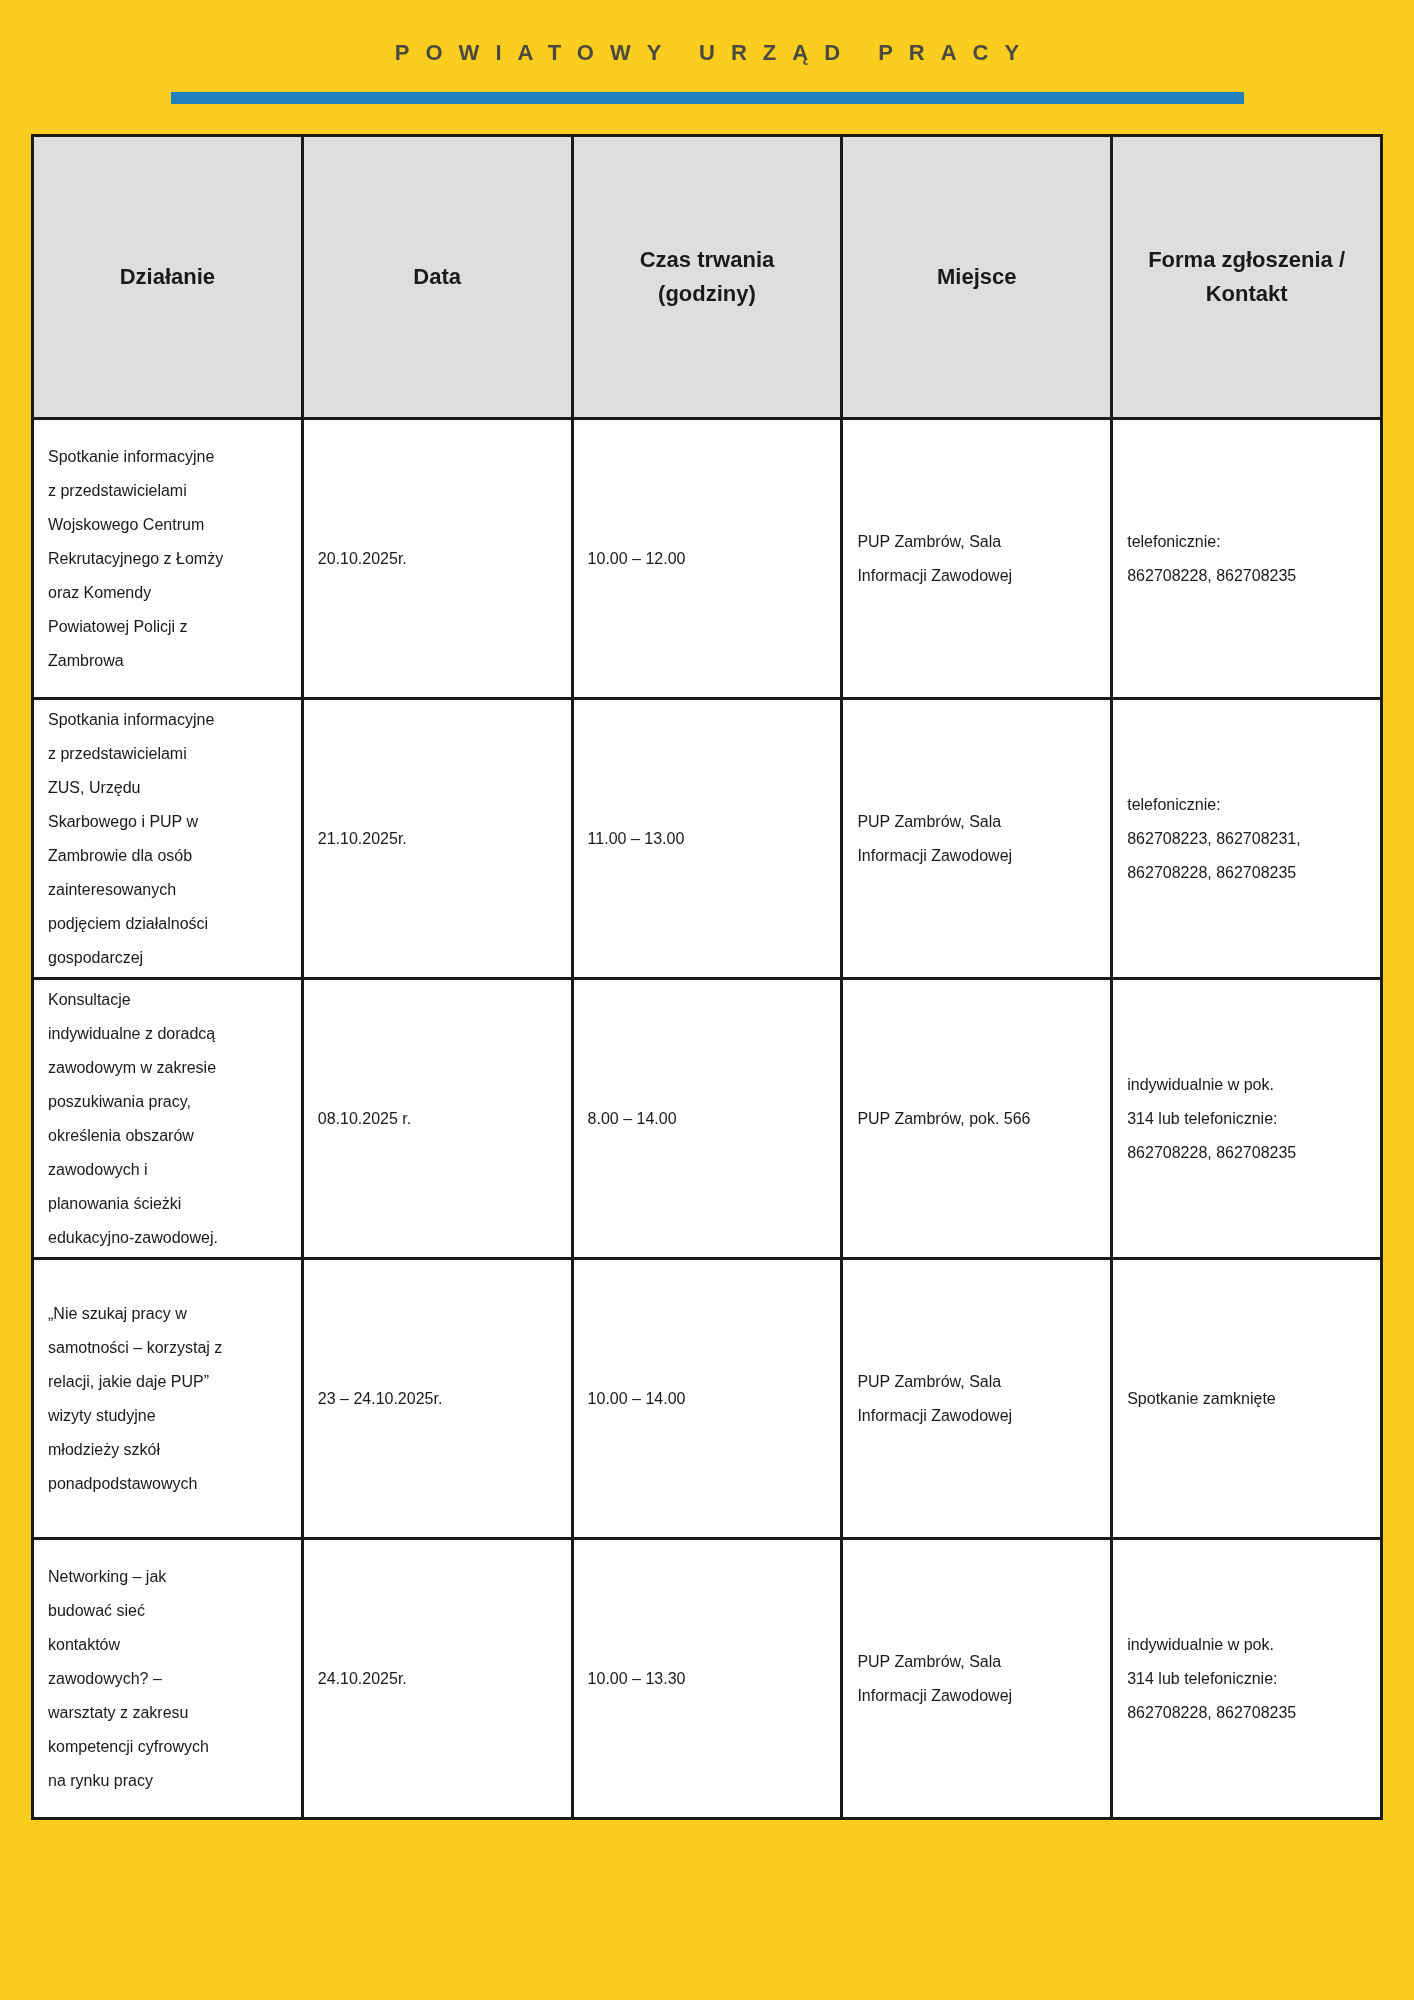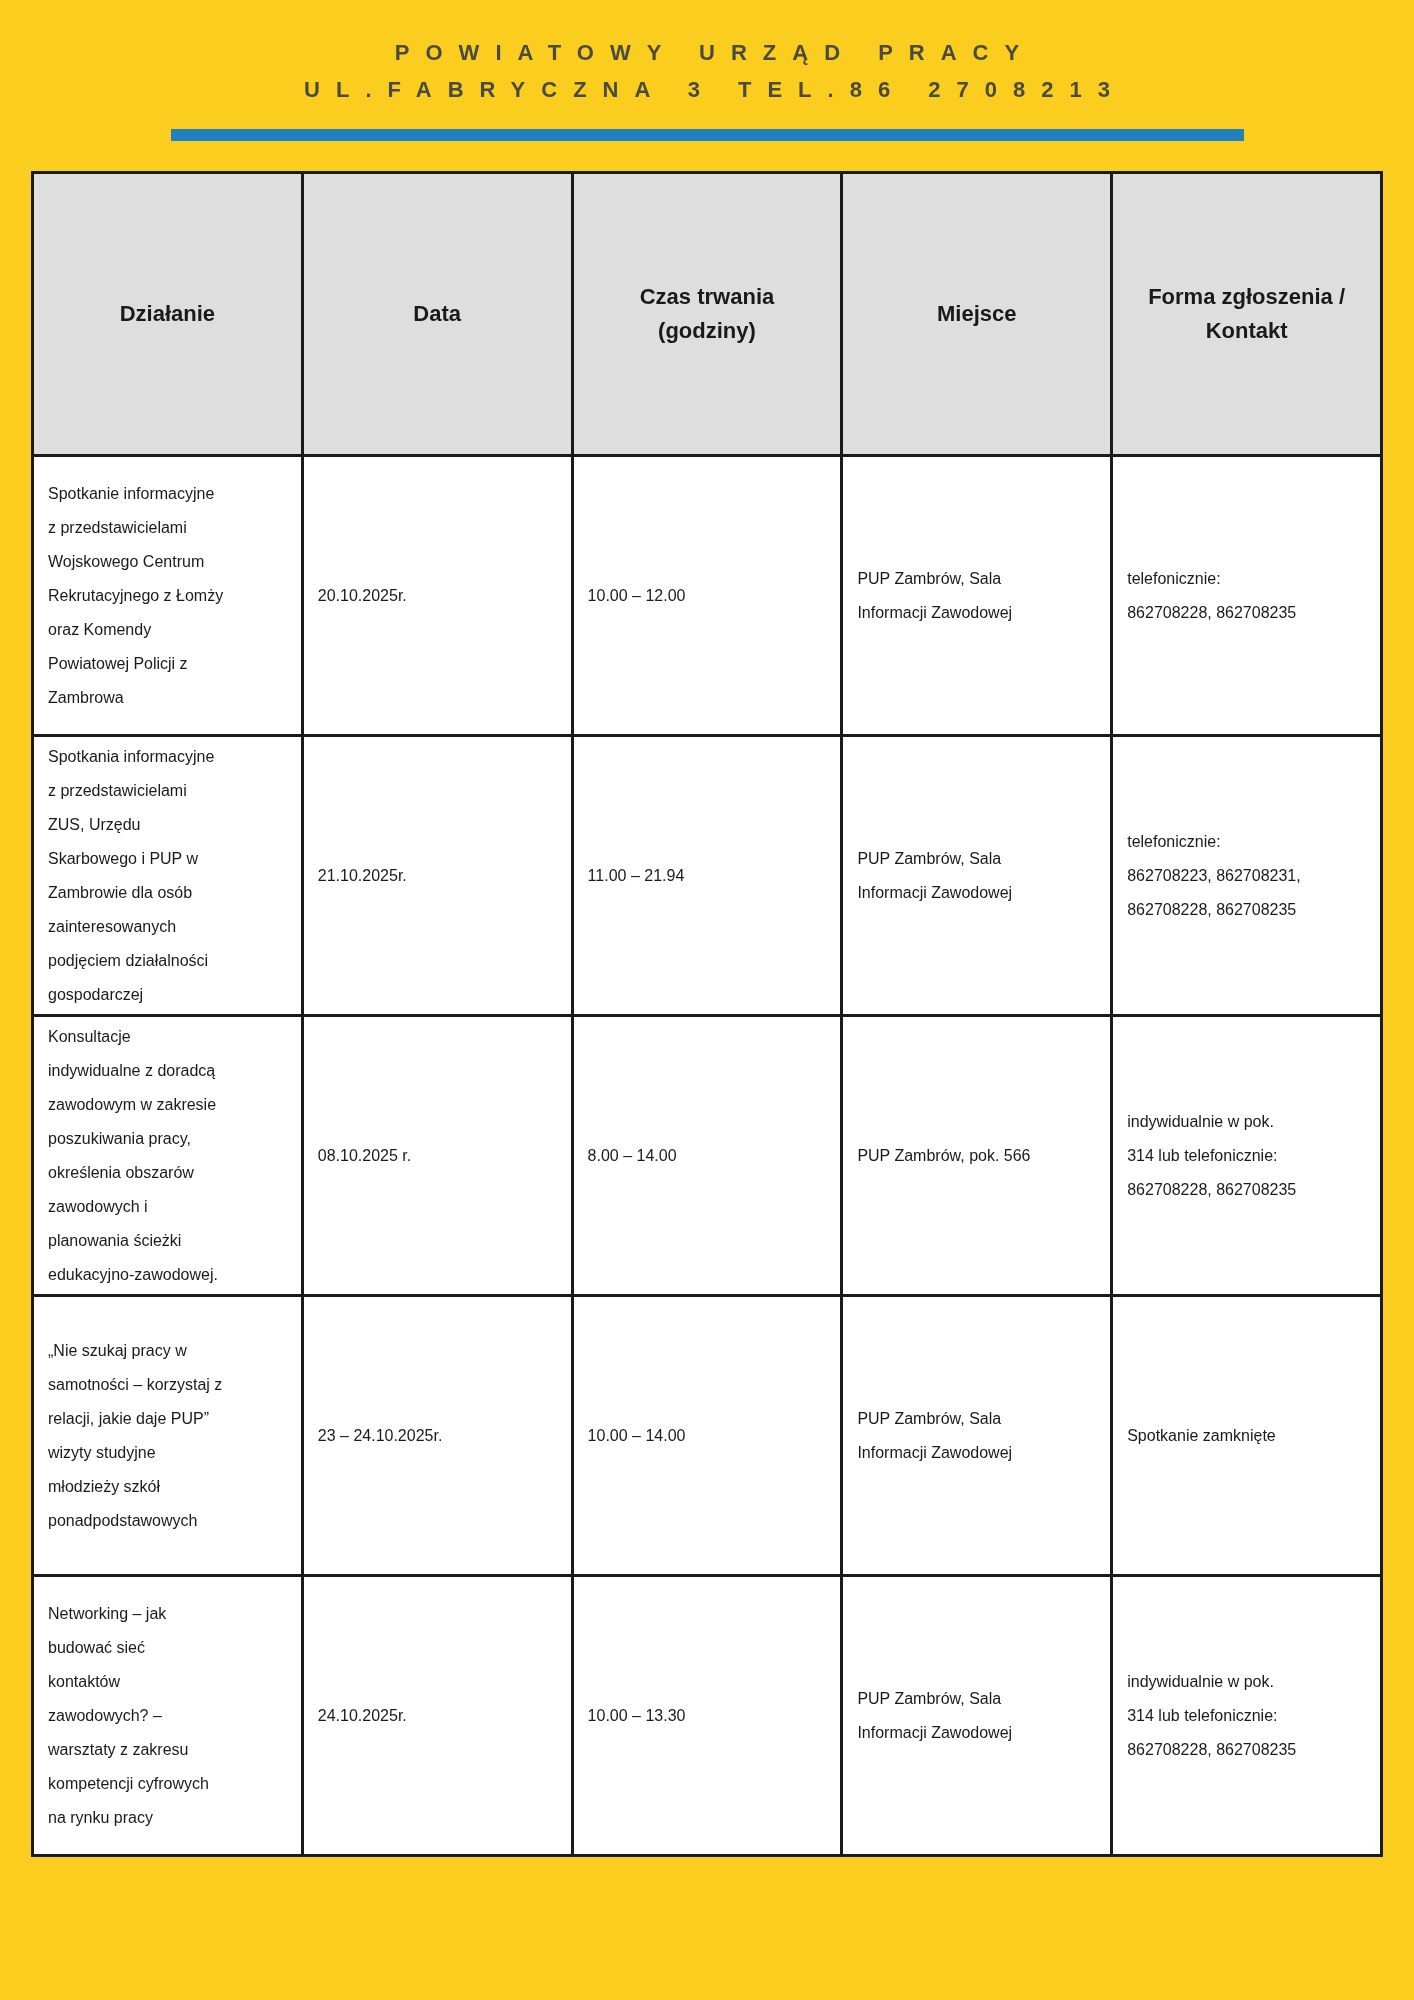--- a/index.html
+++ b/index.html
@@ -66,21 +66,20 @@
     padding: 0 14px;
   }
 </style>
 </head>
 <body>
 
 <div class="page">
 
   <div class="page-header">
     <div class="hline">POWIATOWY URZĄD PRACY</div>
-    <div class="hline">UL.FABRYCZNA 3 TEL.86 2708213</div>
   </div>
 
   <div class="divider"></div>
 
   <div class="table-wrap">
     <table class="schedule">
       <colgroup>
         <col>
           <col>
           <col>
@@ -117,21 +116,21 @@
         <tr>
           <td>Spotkania informacyjne
 z przedstawicielami
 ZUS, Urzędu
 Skarbowego i PUP w
 Zambrowie dla osób
 zainteresowanych
 podjęciem działalności
 gospodarczej</td>
           <td>21.10.2025r.</td>
-          <td>11.00 – 21.94</td>
+          <td>11.00 – 13.00</td>
           <td>PUP Zambrów, Sala
 Informacji Zawodowej</td>
           <td>telefonicznie:
 862708223, 862708231,
 862708228, 862708235</td>
         </tr>
         <tr>
           <td>Konsultacje
 indywidualne z doradcą
 zawodowym w zakresie

